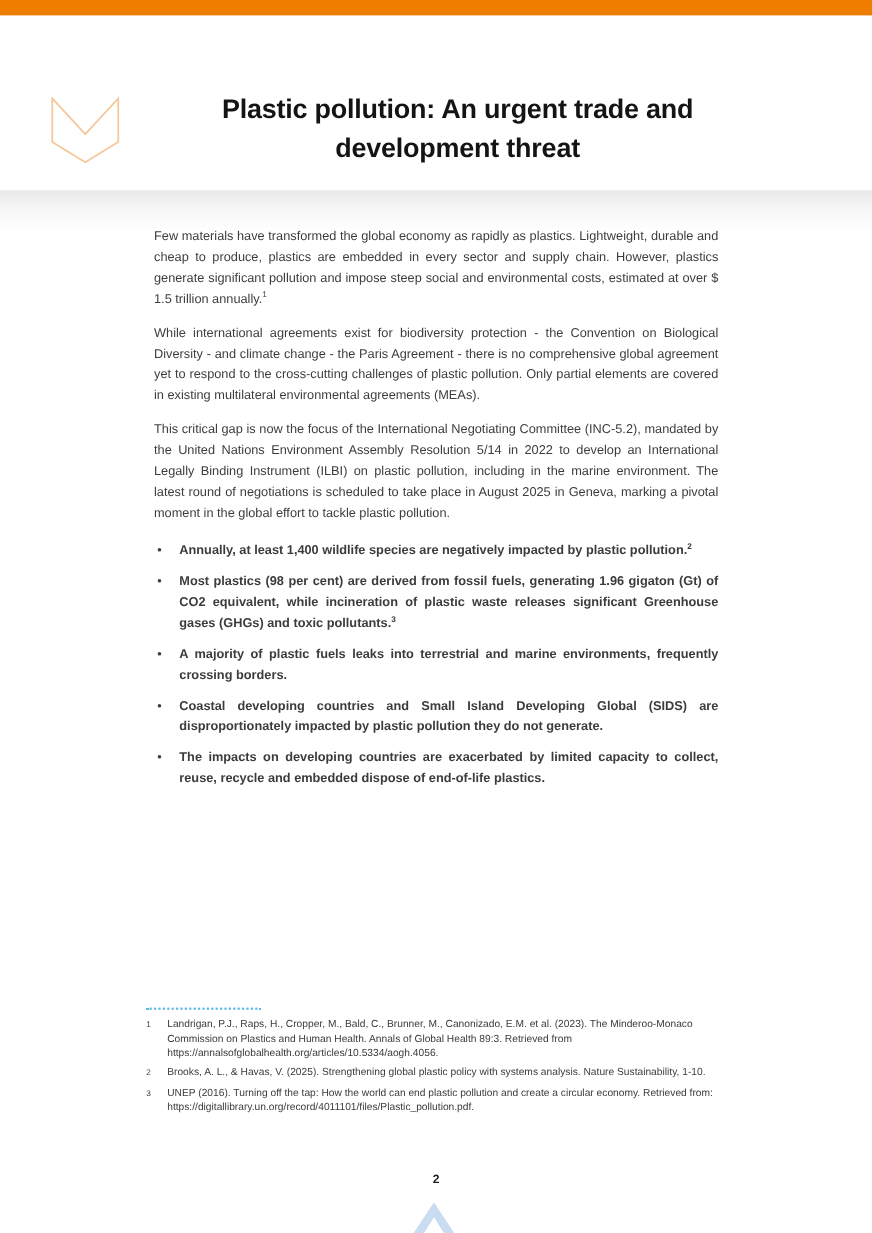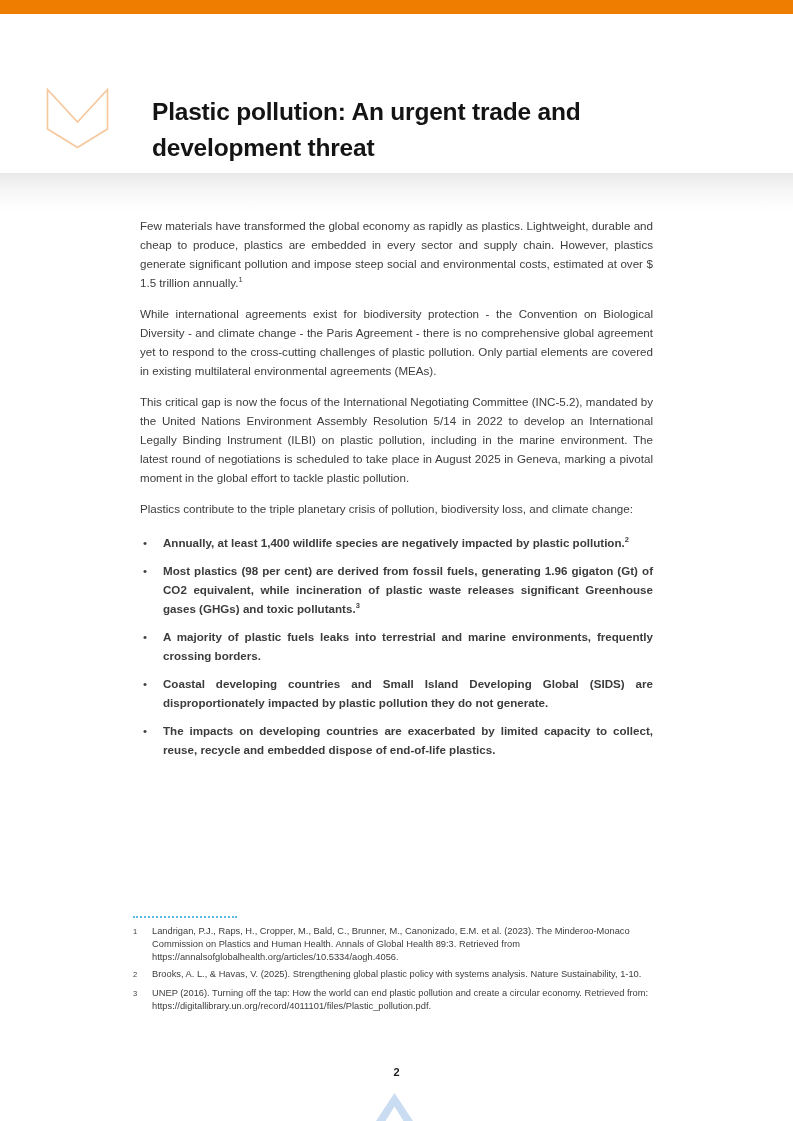--- a/index.html
+++ b/index.html
@@ -24,27 +24,27 @@
     background:var(--accent);
   }
   .header-shadow{
     position:absolute;left:0;top:173px;width:793px;height:38px;
     background:linear-gradient(to bottom,#E9E9E9 0%,#F6F6F6 45%,#FFFFFF 100%);
   }
   .doc-icon{position:absolute;left:46px;top:88px;width:63px;height:61px;}
   .page-title{
     position:absolute;left:140px;top:82px;width:552px;
     font-size:24.5px;font-weight:bold;line-height:36px;
-    color:var(--title-color);letter-spacing:-0.2px;margin:12px;
+    color:var(--title-color);letter-spacing:-0.2px;margin:0;text-align:center;
   }
   .content{
     position:absolute;left:140px;top:204px;width:513px;
     font-size:11.6px;line-height:19px;color:var(--body-color);
   }
-  .para{margin:12px 0 12px 0;text-align:justify;}
+  .para{margin:1px 0 12px 0;text-align:justify;}
   sup{font-size:7.5px;line-height:0;}
   .bullets{margin-top:15px;}
   .bullet-item{display:flex;margin-bottom:9px;}
   .bullet-marker{flex:0 0 23px;padding-left:3px;}
   .bullet-text{flex:1;text-align:justify;font-weight:bold;}
   .footnotes{
     position:absolute;left:133px;top:916px;width:524px;
     font-size:9.3px;line-height:12.8px;color:var(--body-color);
   }
   .fn-rule{
@@ -73,21 +73,20 @@
 </span>
 
 <h1 class="page-title">Plastic pollution: An urgent trade and development threat</h1>
 
 <div class="header-shadow"></div>
 
 <div class="content">
   <p class="para"><span>Few materials have transformed the global economy as rapidly as plastics. Lightweight, durable and cheap to produce, plastics are embedded in every sector and supply chain. However, plastics generate significant pollution and impose steep social and environmental costs, estimated at over $ 1.5 trillion annually.</span><sup>1</sup></p>
   <p class="para"><span>While international agreements exist for biodiversity protection - the Convention on Biological Diversity - and climate change - the Paris Agreement - there is no comprehensive global agreement yet to respond to the cross-cutting challenges of plastic pollution. Only partial elements are covered in existing multilateral environmental agreements (MEAs).</span></p>
   <p class="para"><span>This critical gap is now the focus of the International Negotiating Committee (INC-5.2), mandated by the United Nations Environment Assembly Resolution 5/14 in 2022 to develop an International Legally Binding Instrument (ILBI) on plastic pollution, including in the marine environment. The latest round of negotiations is scheduled to take place in August 2025 in Geneva, marking a pivotal moment in the global effort to tackle plastic pollution.</span></p>
-  <p class="para"><span>Plastics contribute to the triple planetary crisis of pollution, biodiversity loss, and climate change:</span></p>
 
   <div class="bullets">
     <div class="bullet-item">
       <span class="bullet-marker">•</span>
       <span class="bullet-text"><span>Annually, at least 1,400 wildlife species are negatively impacted by plastic pollution.</span><sup>2</sup></span>
     </div>
     <div class="bullet-item">
       <span class="bullet-marker">•</span>
       <span class="bullet-text"><span>Most plastics (98 per cent) are derived from fossil fuels, generating 1.96 gigaton (Gt) of CO2 equivalent, while incineration of plastic waste releases significant Greenhouse gases (GHGs) and toxic pollutants.</span><sup>3</sup></span>
     </div>

